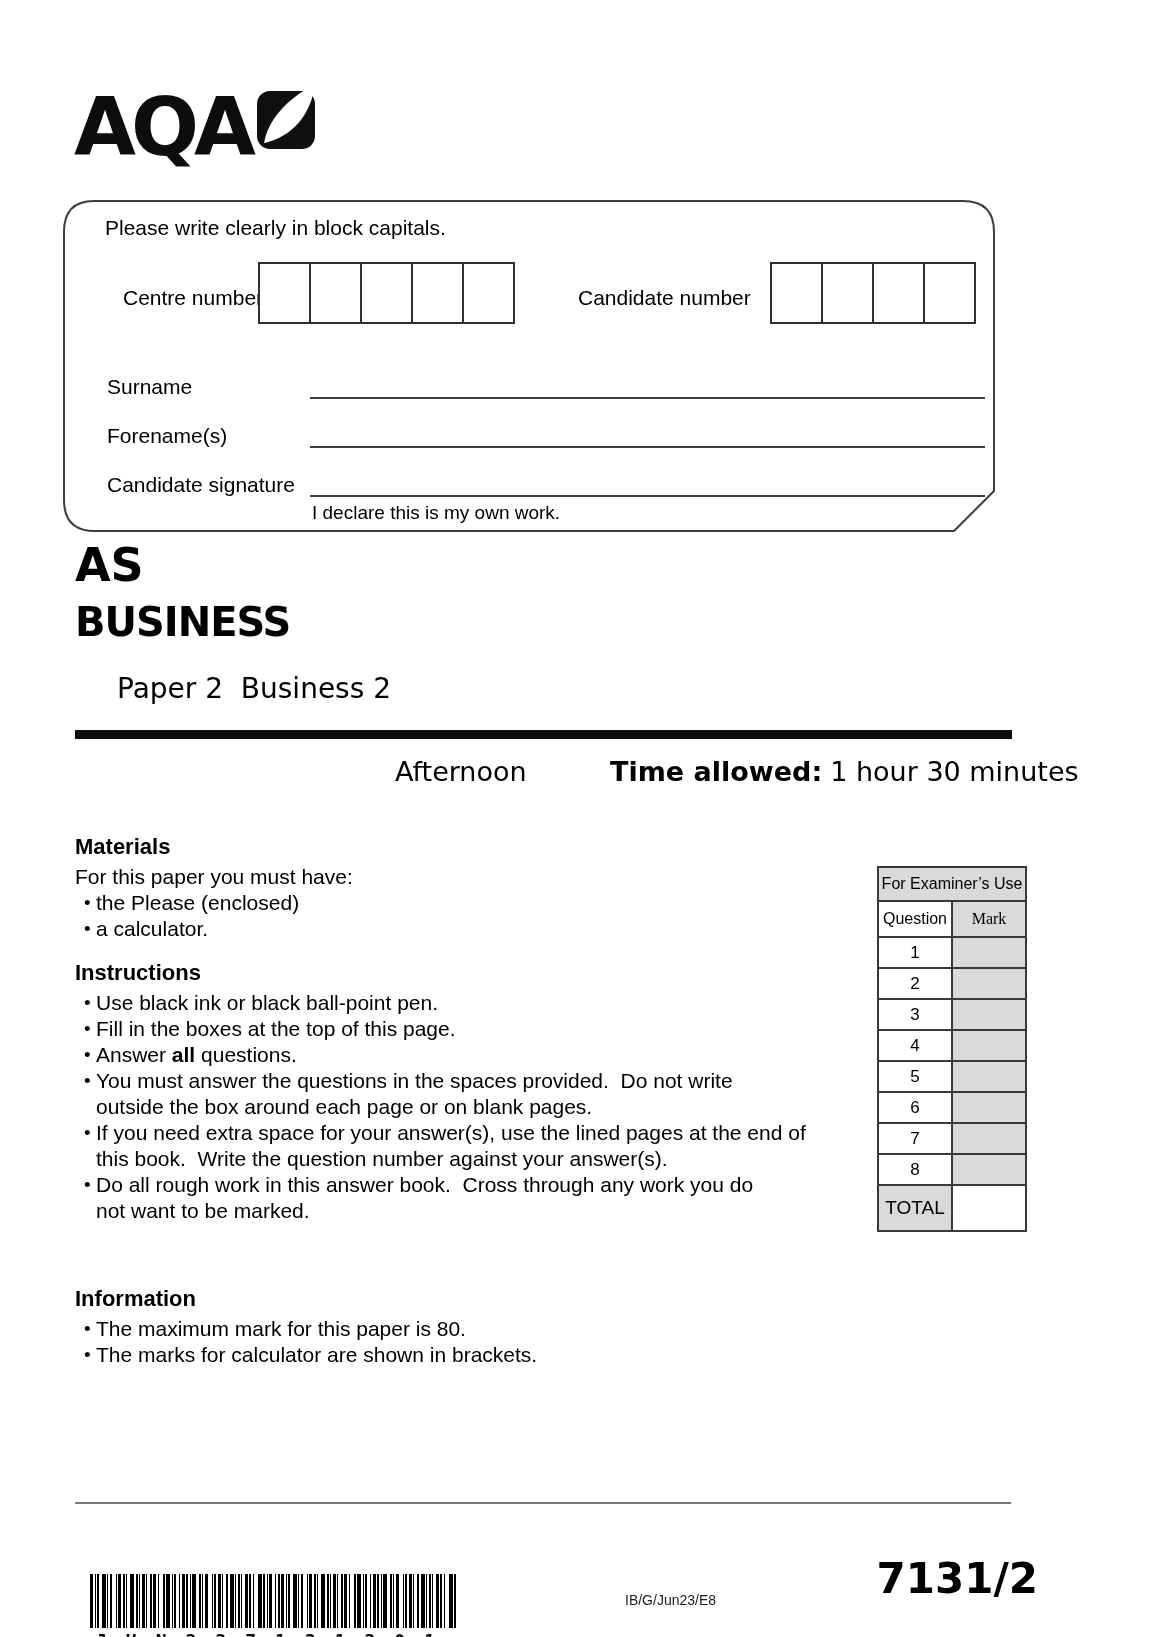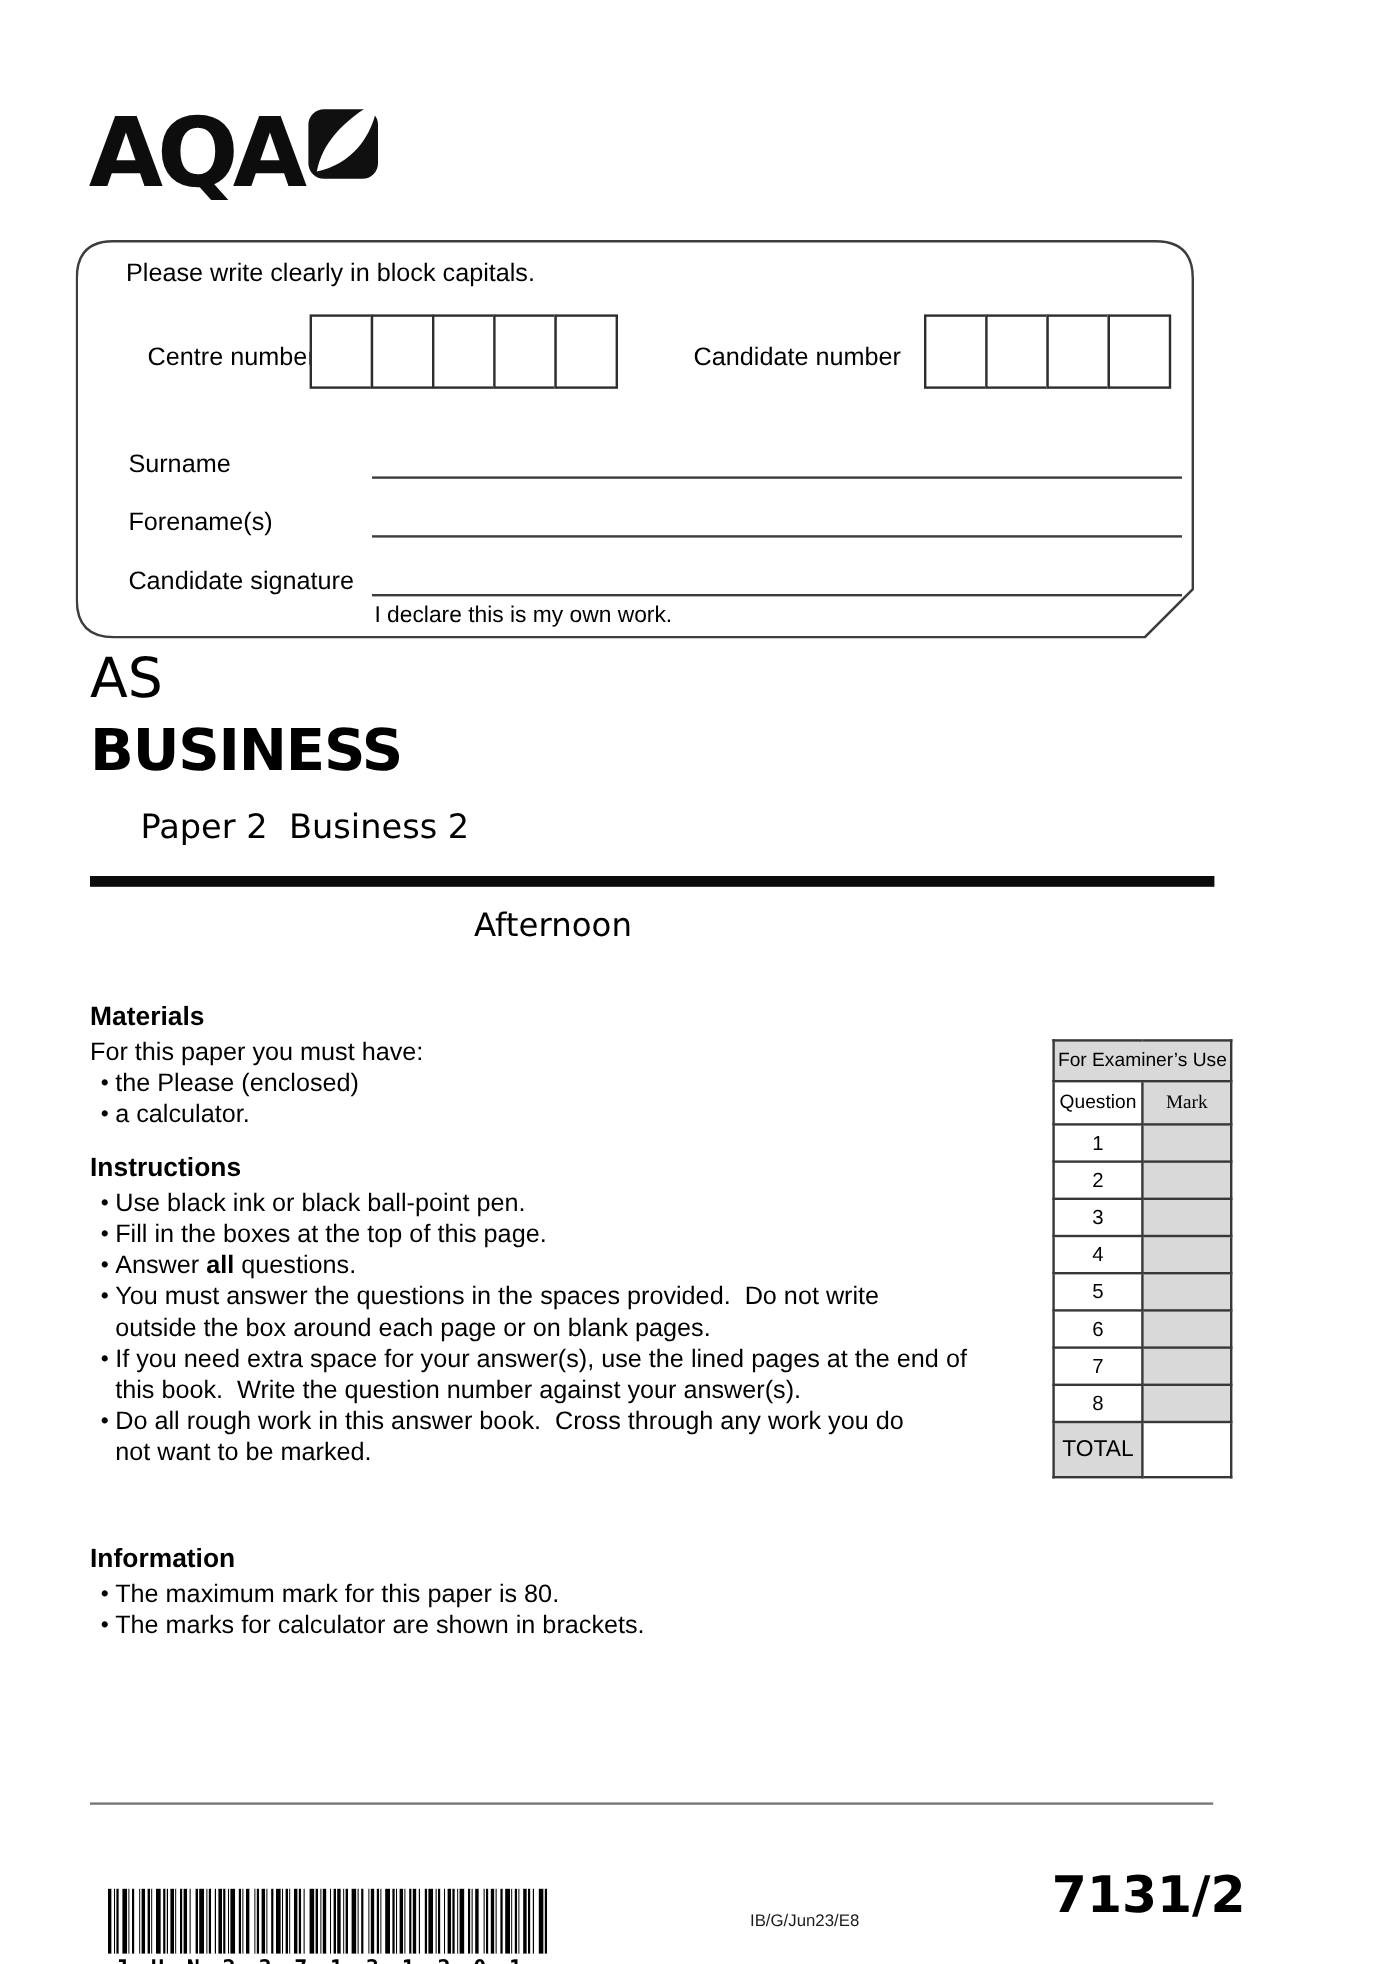--- a/index.html
+++ b/index.html
@@ -31,22 +31,22 @@
   .cb-surname-label { left:44px; top:175px; }
   .cb-forename-label { left:44px; top:224px; }
   .cb-signature-label { left:44px; top:273px; }
   .write-line { position:absolute; left:247px; width:675px; border-bottom:2px solid #3d3d3d; }
   .line-surname { top:165px; height:32px; }
   .line-forename { top:214px; height:32px; }
   .line-signature { top:263px; height:32px; }
   .cb-declaration { left:249px; top:301px; font-size:19px; }
   
   .t-qual, .t-subj, .t-paper, .session { font-family:"DejaVu Sans", sans-serif; }
-  .t-qual { position:absolute; left:75px; top:540px; font-size:46px; font-weight:normal; line-height:1.1; }
-  .t-subj { position:absolute; left:75px; top:600px; font-size:48px; font-weight:bold; letter-spacing:-1px; line-height:1.1; }
+  .t-qual { position:absolute; left:75px; top:540px; font-size:46px; font-weight:bold; line-height:1.1; }
+  .t-subj { position:absolute; left:75px; top:600px; font-size:40px; font-weight:bold; letter-spacing:-1px; line-height:1.1; }
   .t-paper { position:absolute; left:75px; top:672px; font-size:28px; white-space:pre;margin-left:42px; }
   .thick-rule { position:absolute; left:75px; top:730px; width:937px; height:9px; background:#0c0c0c; }
   .session { position:absolute; left:75px; top:756px; width:950px; height:36px; font-size:27px; }
   .session .s-date { position:absolute; left:0; top:0; }
   .session .s-tod { position:absolute; left:320px; top:0; }
   .session .s-time { position:absolute; left:535px; top:0; white-space:nowrap; }
   .session .s-time b { font-weight:bold; }
   .session .s-time .val { margin-left:8px; }
   
   .section { position:absolute; left:75px; width:760px; }
@@ -137,20 +137,21 @@
   </div>
 
   <div class="t-qual">AS</div>
   <div class="t-subj">BUSINESS</div>
   <div class="t-paper">Paper 2  Business 2</div>
 
   <div class="thick-rule"></div>
 
   <div class="session">
     <span class="s-tod">Afternoon</span>
+    <span class="s-time"><b>Time allowed:</b><span class="val">1 hour 30 minutes</span></span>
   </div>
 
   <div class="section sec-materials">
     <h3>Materials</h3>
     <div class="intro">For this paper you must have:</div>
     <ul class="blist">
         <li>
           <span class="dot">•</span>
           <span class="li-text">the Please (enclosed)</span>
         </li>

